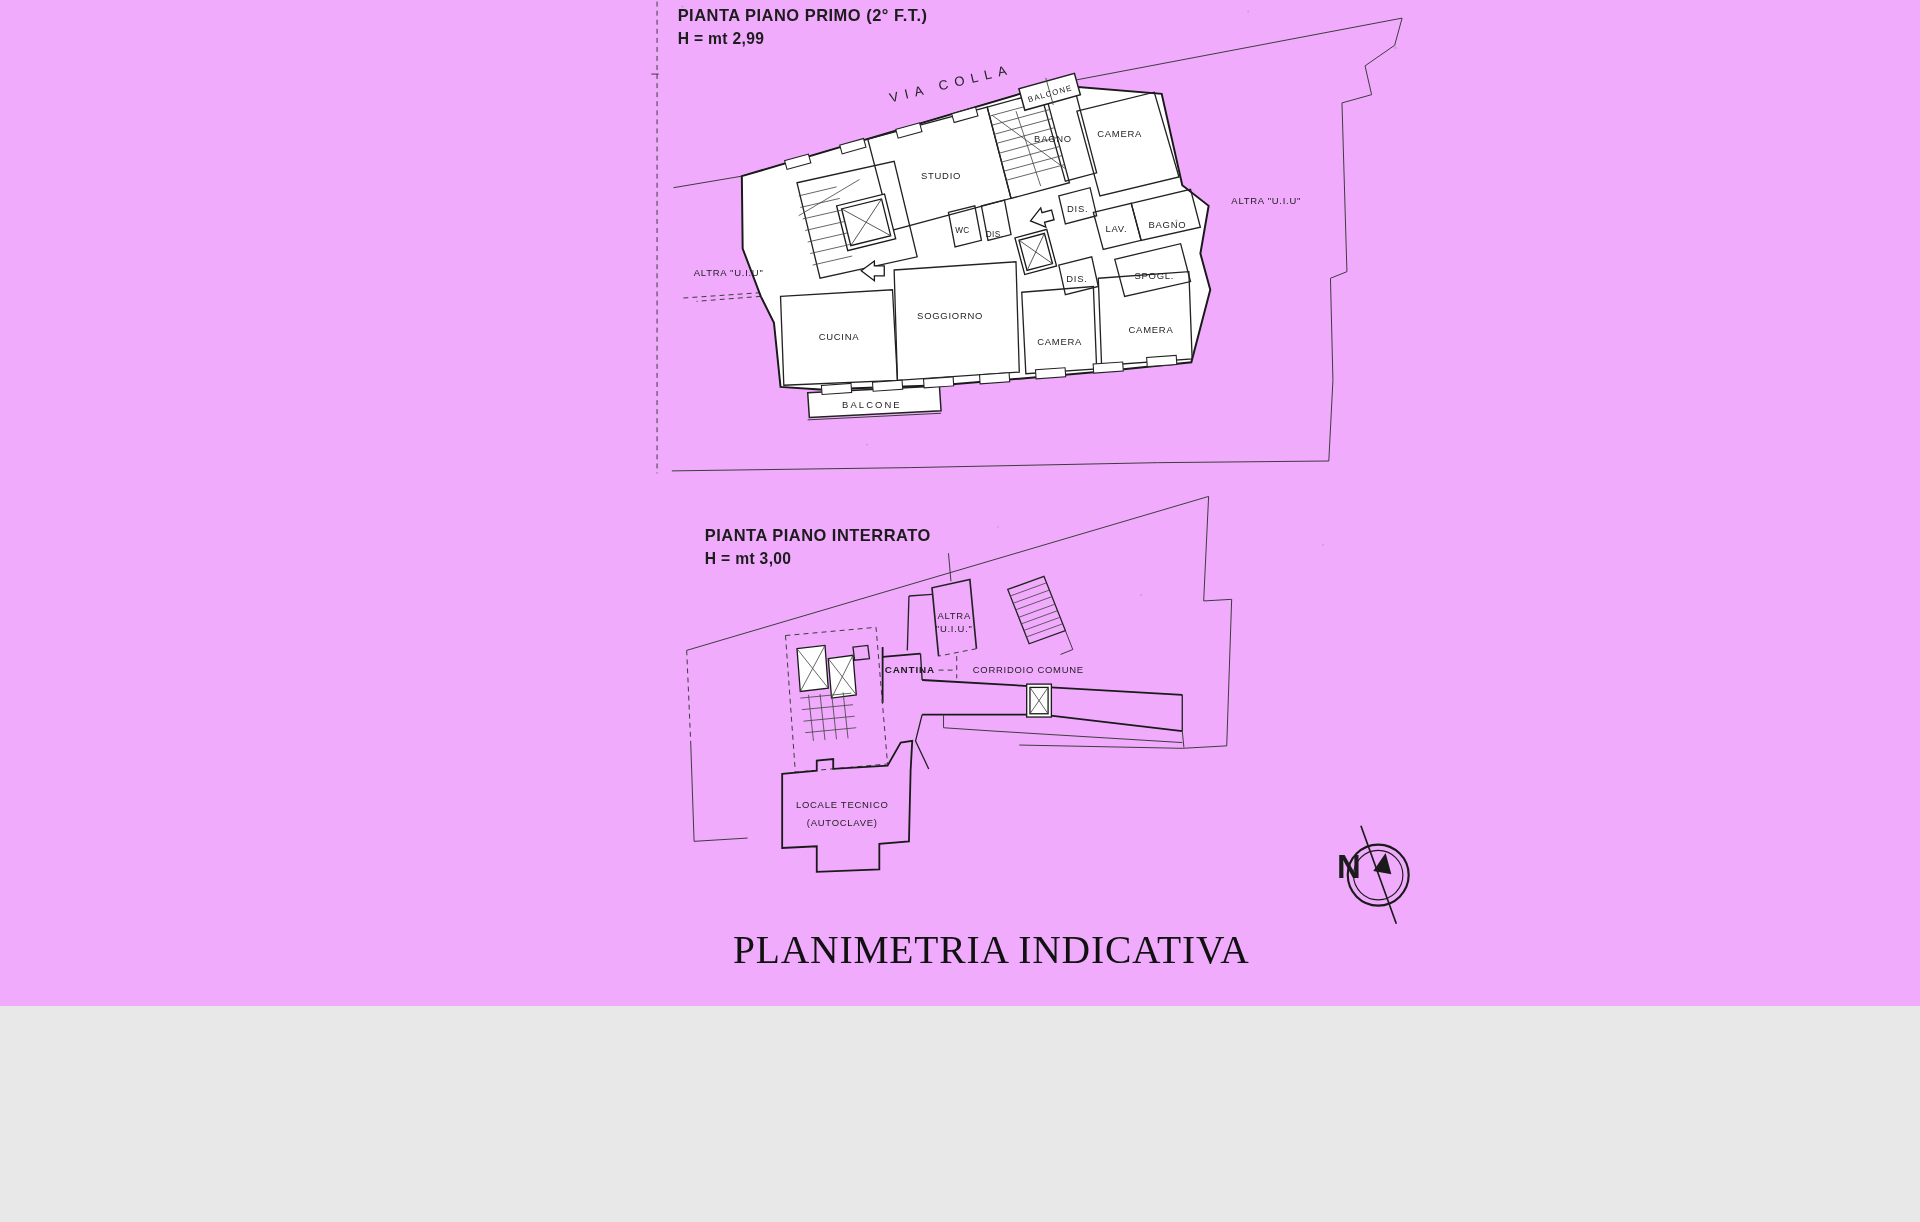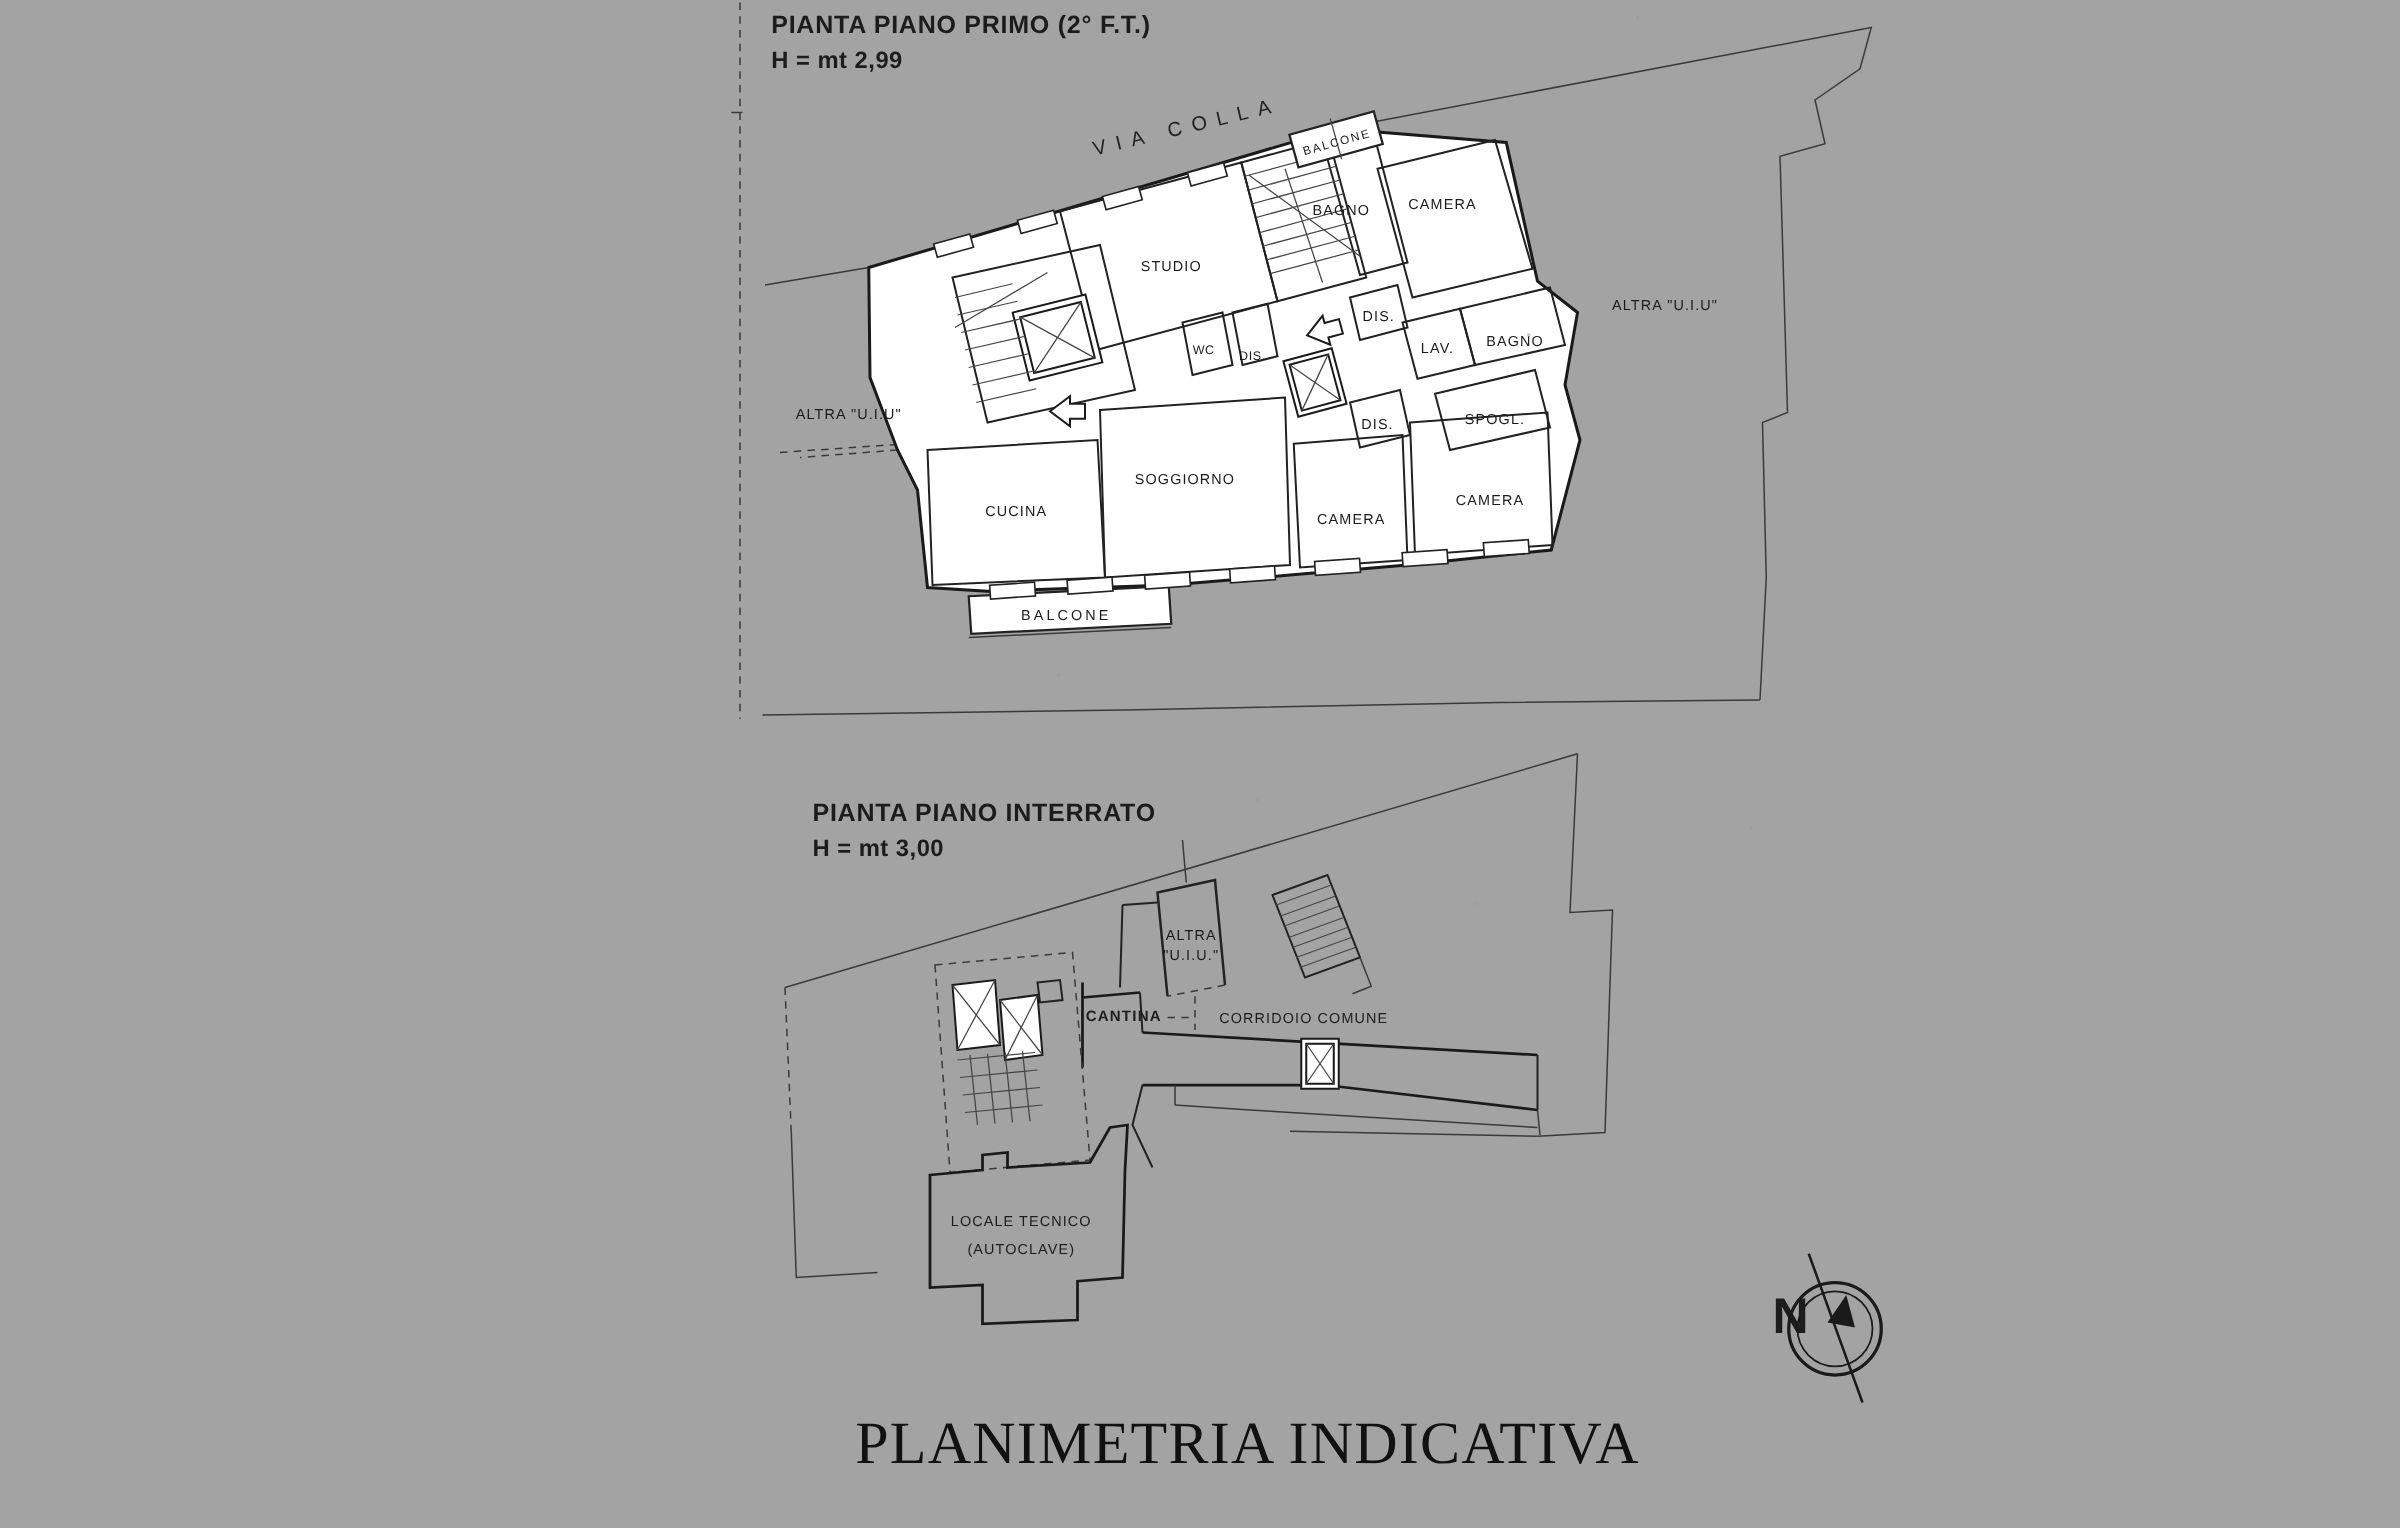--- a/index.html
+++ b/index.html
@@ -1,16 +1,16 @@
 <!DOCTYPE html>
 <html><head>
 <meta charset="utf-8">
 <style>
   html,body{margin:0;padding:0;background:#e8e8e8;}
-  .page{position:relative;width:1920px;height:1222px;background:#a3a3a3;margin:0 auto;overflow:hidden;}
+  .page{position:relative;width:1920px;height:1006px;background:#f0abfc;margin:0 auto;overflow:hidden;}
   svg{position:absolute;left:0;top:0;width:100%;height:100%;}
   text{font-family:"Liberation Sans",sans-serif;fill:#1c1c1c;}
   .ttl{font-size:20px;font-weight:bold;letter-spacing:.6px;}
   .sub{font-size:19px;font-weight:bold;letter-spacing:.4px;}
   .lbl{font-size:11.5px;letter-spacing:.9px;}
   .lbl-sm{font-size:10px;letter-spacing:.5px;}
   .lbl-b{font-size:12px;font-weight:bold;letter-spacing:1px;}
   .street{font-size:16px;letter-spacing:8px;fill:#222;}
   .balc{font-size:9.5px;letter-spacing:1.5px;}
   .footer{font-family:"Liberation Serif",serif;font-size:48px;letter-spacing:1px;fill:#111;}

